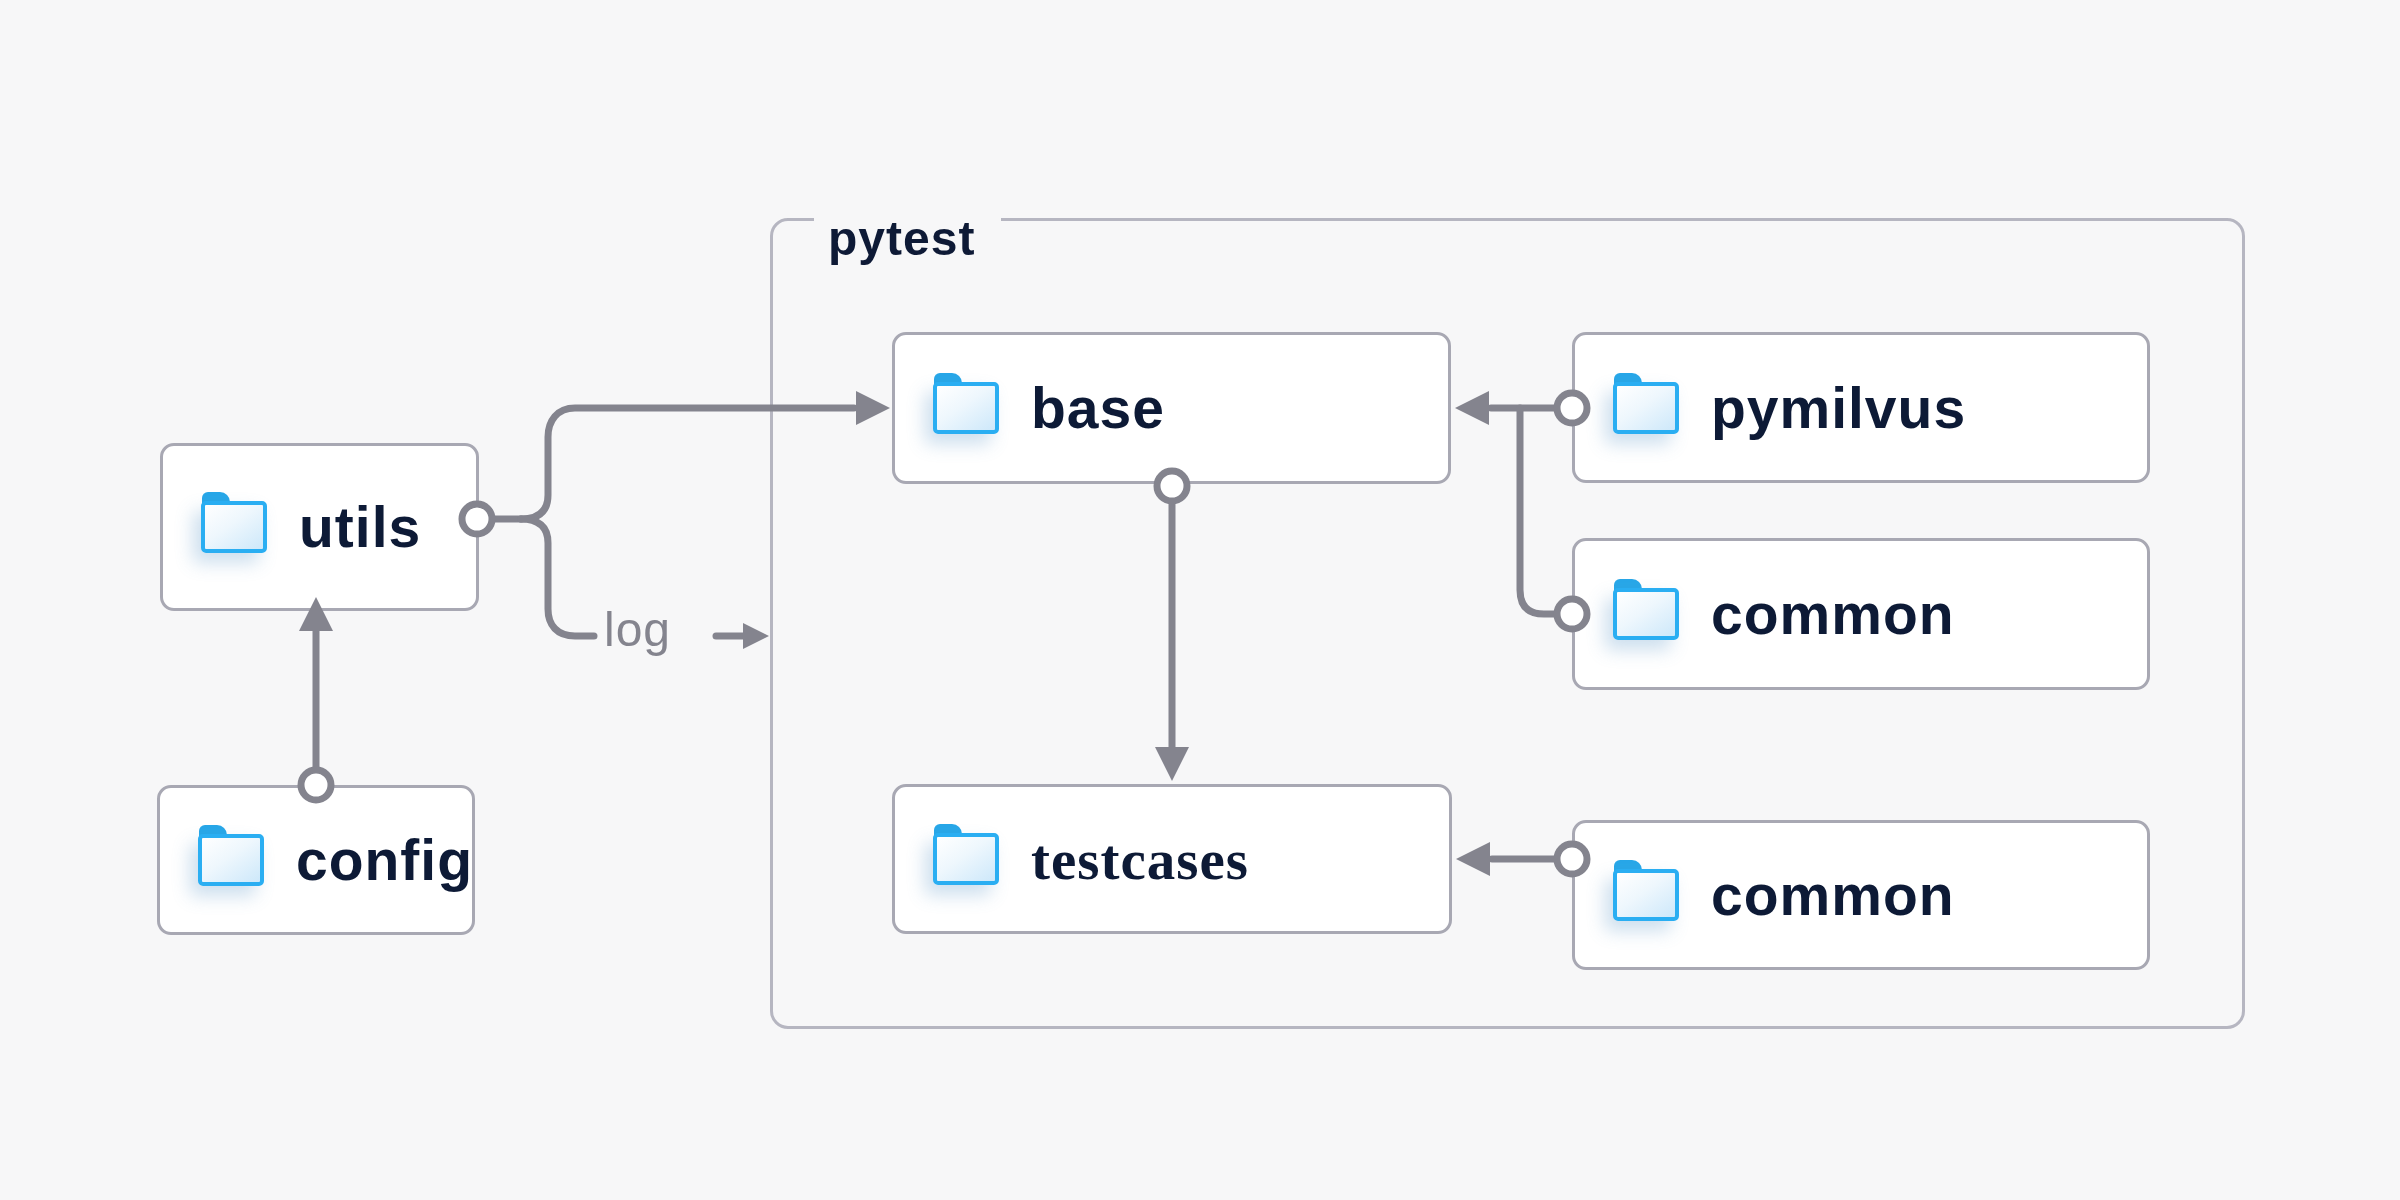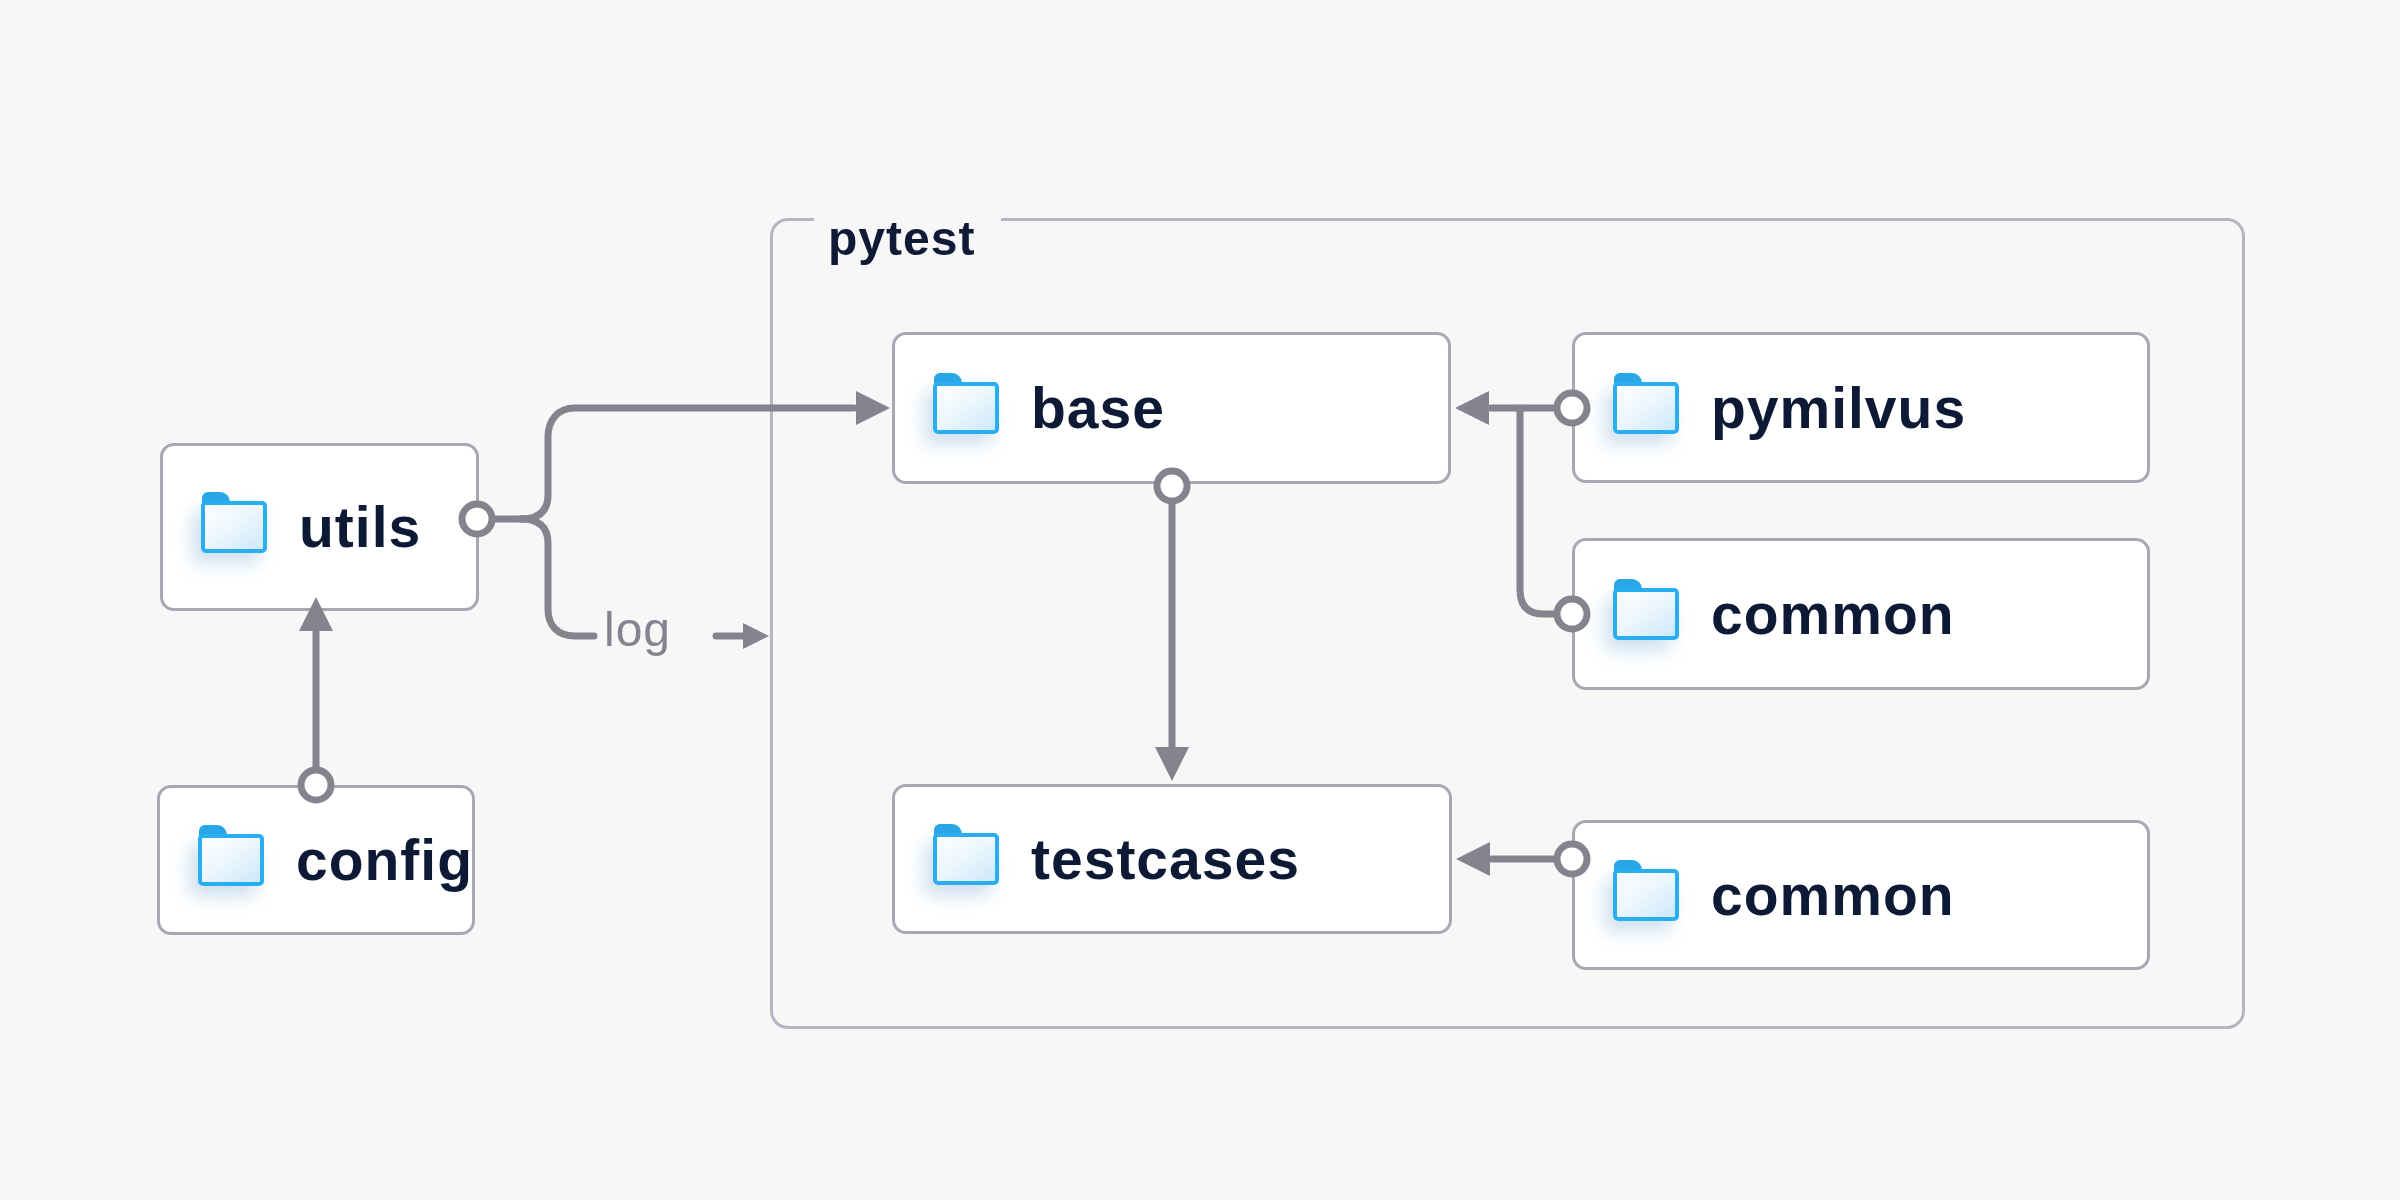--- a/index.html
+++ b/index.html
@@ -101,21 +101,21 @@
   </div>
 
   <div class="node" style="left:1572px;top:538px;width:578px;height:152px;">
     <span class="folder">
       <span class="folder-tab"></span>
       <span class="folder-body"></span>
     </span>
     <span class="node-label">common</span>
   </div>
 
-  <div class="node" style="left:892px;top:784px;width:560px;height:150px;">
+  <div class="node" style="left:892px;top:784px;width:560px;height:150px;font-family:Liberation Serif, serif;">
     <span class="folder">
       <span class="folder-tab"></span>
       <span class="folder-body"></span>
     </span>
     <span class="node-label">testcases</span>
   </div>
 
   <div class="node" style="left:1572px;top:784px;width:578px;height:150px;margin-top:36px;">
     <span class="folder">
       <span class="folder-tab"></span>

